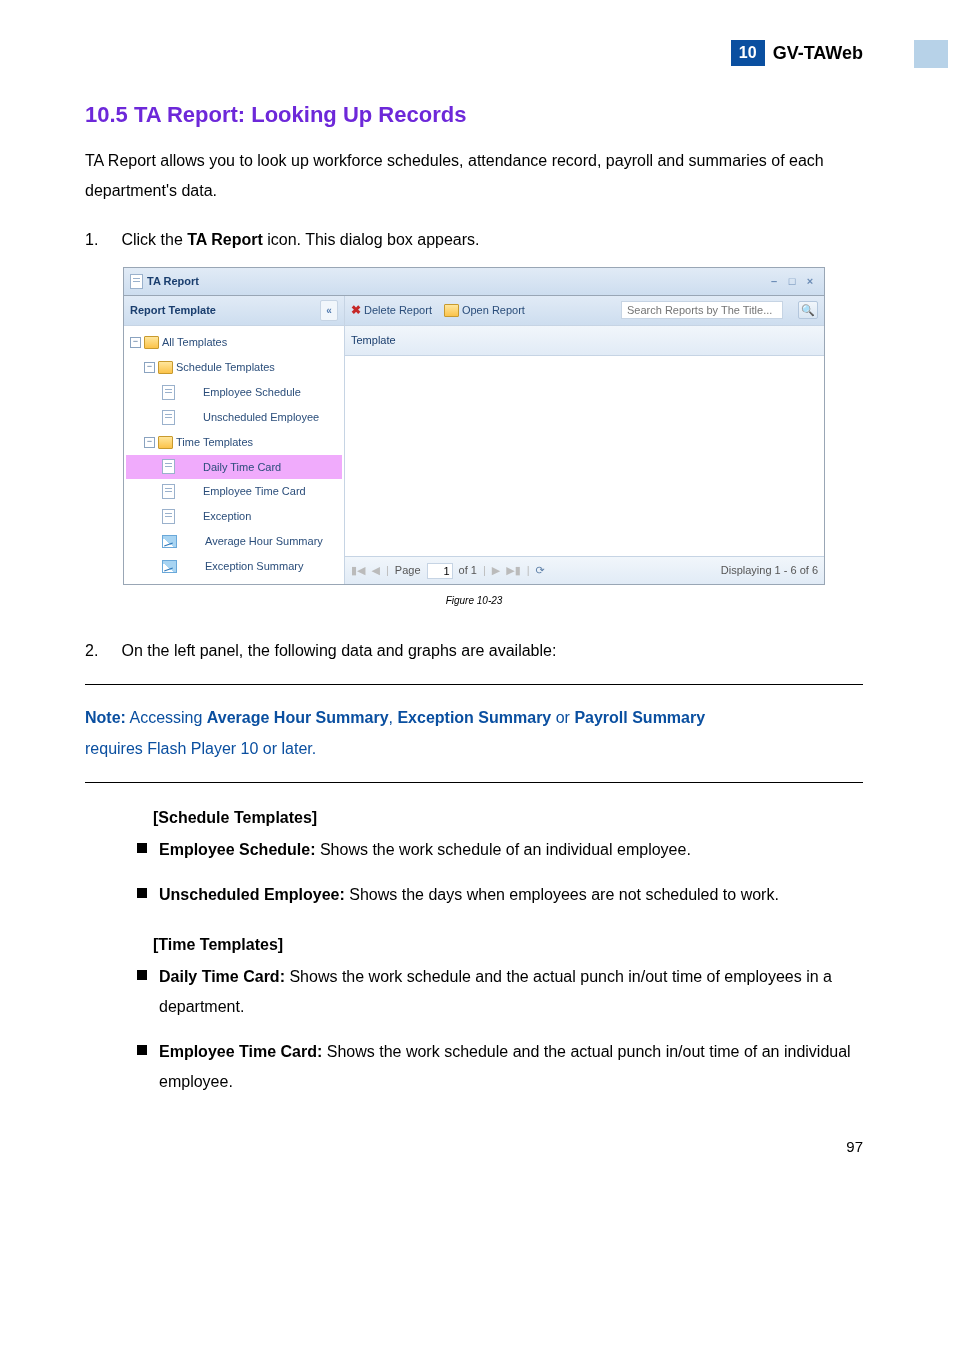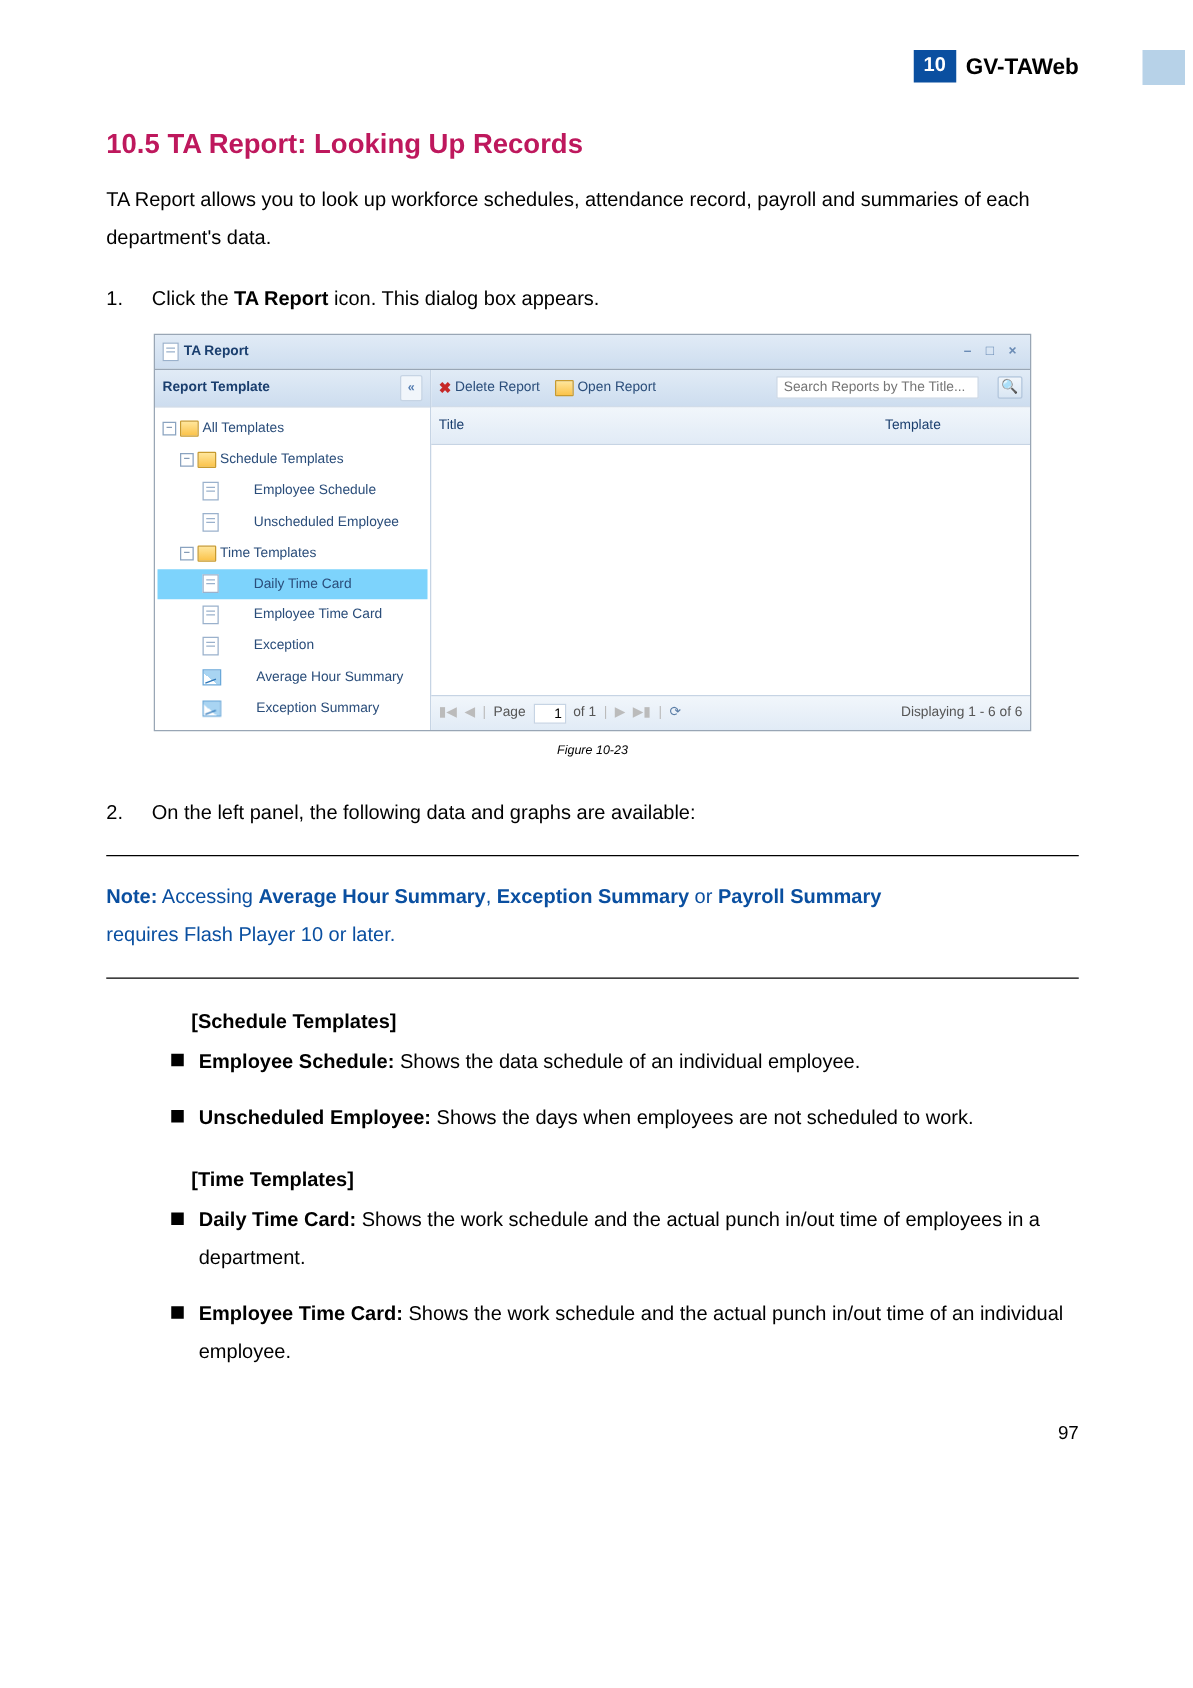--- a/index.html
+++ b/index.html
@@ -35,21 +35,21 @@
   }
   .header-accent {
     position: absolute;
     right: -85px;
     top: 0;
     width: 34px;
     height: 28px;
     background: #b7d2e8;
   }
   h2 {
-    color: #be185d;
+    color: #6d28d9;
     font-size: 22px;
     font-weight: bold;
     margin: 10px 0 18px 0;
   }
   p, li {
     font-size: 16px;
     line-height: 1.9;
   }
   ol.steps {
     padding-left: 0;
@@ -137,21 +137,21 @@
     display: flex;
     align-items: center;
     gap: 3px;
     padding: 2px 2px 2px 4px;
     white-space: nowrap;
     color: #2a4d7a;
   }
   .tree-indent-1 { padding-left: 18px; }
   .tree-indent-2 { padding-left: 36px; gap: 28px; }
   .tree-node.selected {
-    background: #7dd3fc;
+    background: #f0abfc;
   }
   .toggle {
     width: 9px;
     height: 9px;
     border: 1px solid #8aa3c0;
     font-size: 9px;
     line-height: 7px;
     text-align: center;
     color: #4a6b93;
   }
@@ -428,21 +428,20 @@
                     <span>Open Report</span>
                   </span>
                 <span class="search-box">
                   <input placeholder="Search Reports by The Title..." style="">
                 </span>
                 <span class="search-icon-btn">
                     <span>🔍</span>
                   </span>
               </div>
               <div class="col-header">
-                <span class="col-title">Title</span>
                 <span class="col-template">Template</span>
               </div>
               <div class="grid-body"></div>
               <div class="pager">
                 <span class="nav-disabled">▮◀</span>
                 <span class="nav-disabled">◀</span>
                 <span style="color:#bbb;">|</span>
                 <span>Page</span>
                 <input class="page-input" value="1" style="">
                 <span>of 1</span>
@@ -469,21 +468,21 @@
   <hr class="note-rule">
   <div class="note-block">
     <b>Note:</b><span> Accessing </span><b>Average Hour Summary</b><span>, </span><b>Exception Summary</b><span> or </span><b>Payroll Summary</b>
     <div>requires Flash Player 10 or later.</div>
   </div>
   <hr class="note-rule">
 
   <div style="padding-left:32px;">
     <div class="subhead">[Schedule Templates]</div>
     <ul class="bullets">
-      <li><b>Employee Schedule:</b><span> Shows the data schedule of an individual employee.</span></li>
+      <li><b>Employee Schedule:</b><span> Shows the work schedule of an individual employee.</span></li>
       <li><b>Unscheduled Employee:</b><span> Shows the days when employees are not scheduled to work.</span></li>
     </ul>
 
     <div class="subhead">[Time Templates]</div>
     <ul class="bullets">
       <li><b>Daily Time Card:</b><span> Shows the work schedule and the actual punch in/out time of employees in a department.</span></li>
       <li><b>Employee Time Card:</b><span> Shows the work schedule and the actual punch in/out time of an individual employee.</span></li>
     </ul>
   </div>
 

